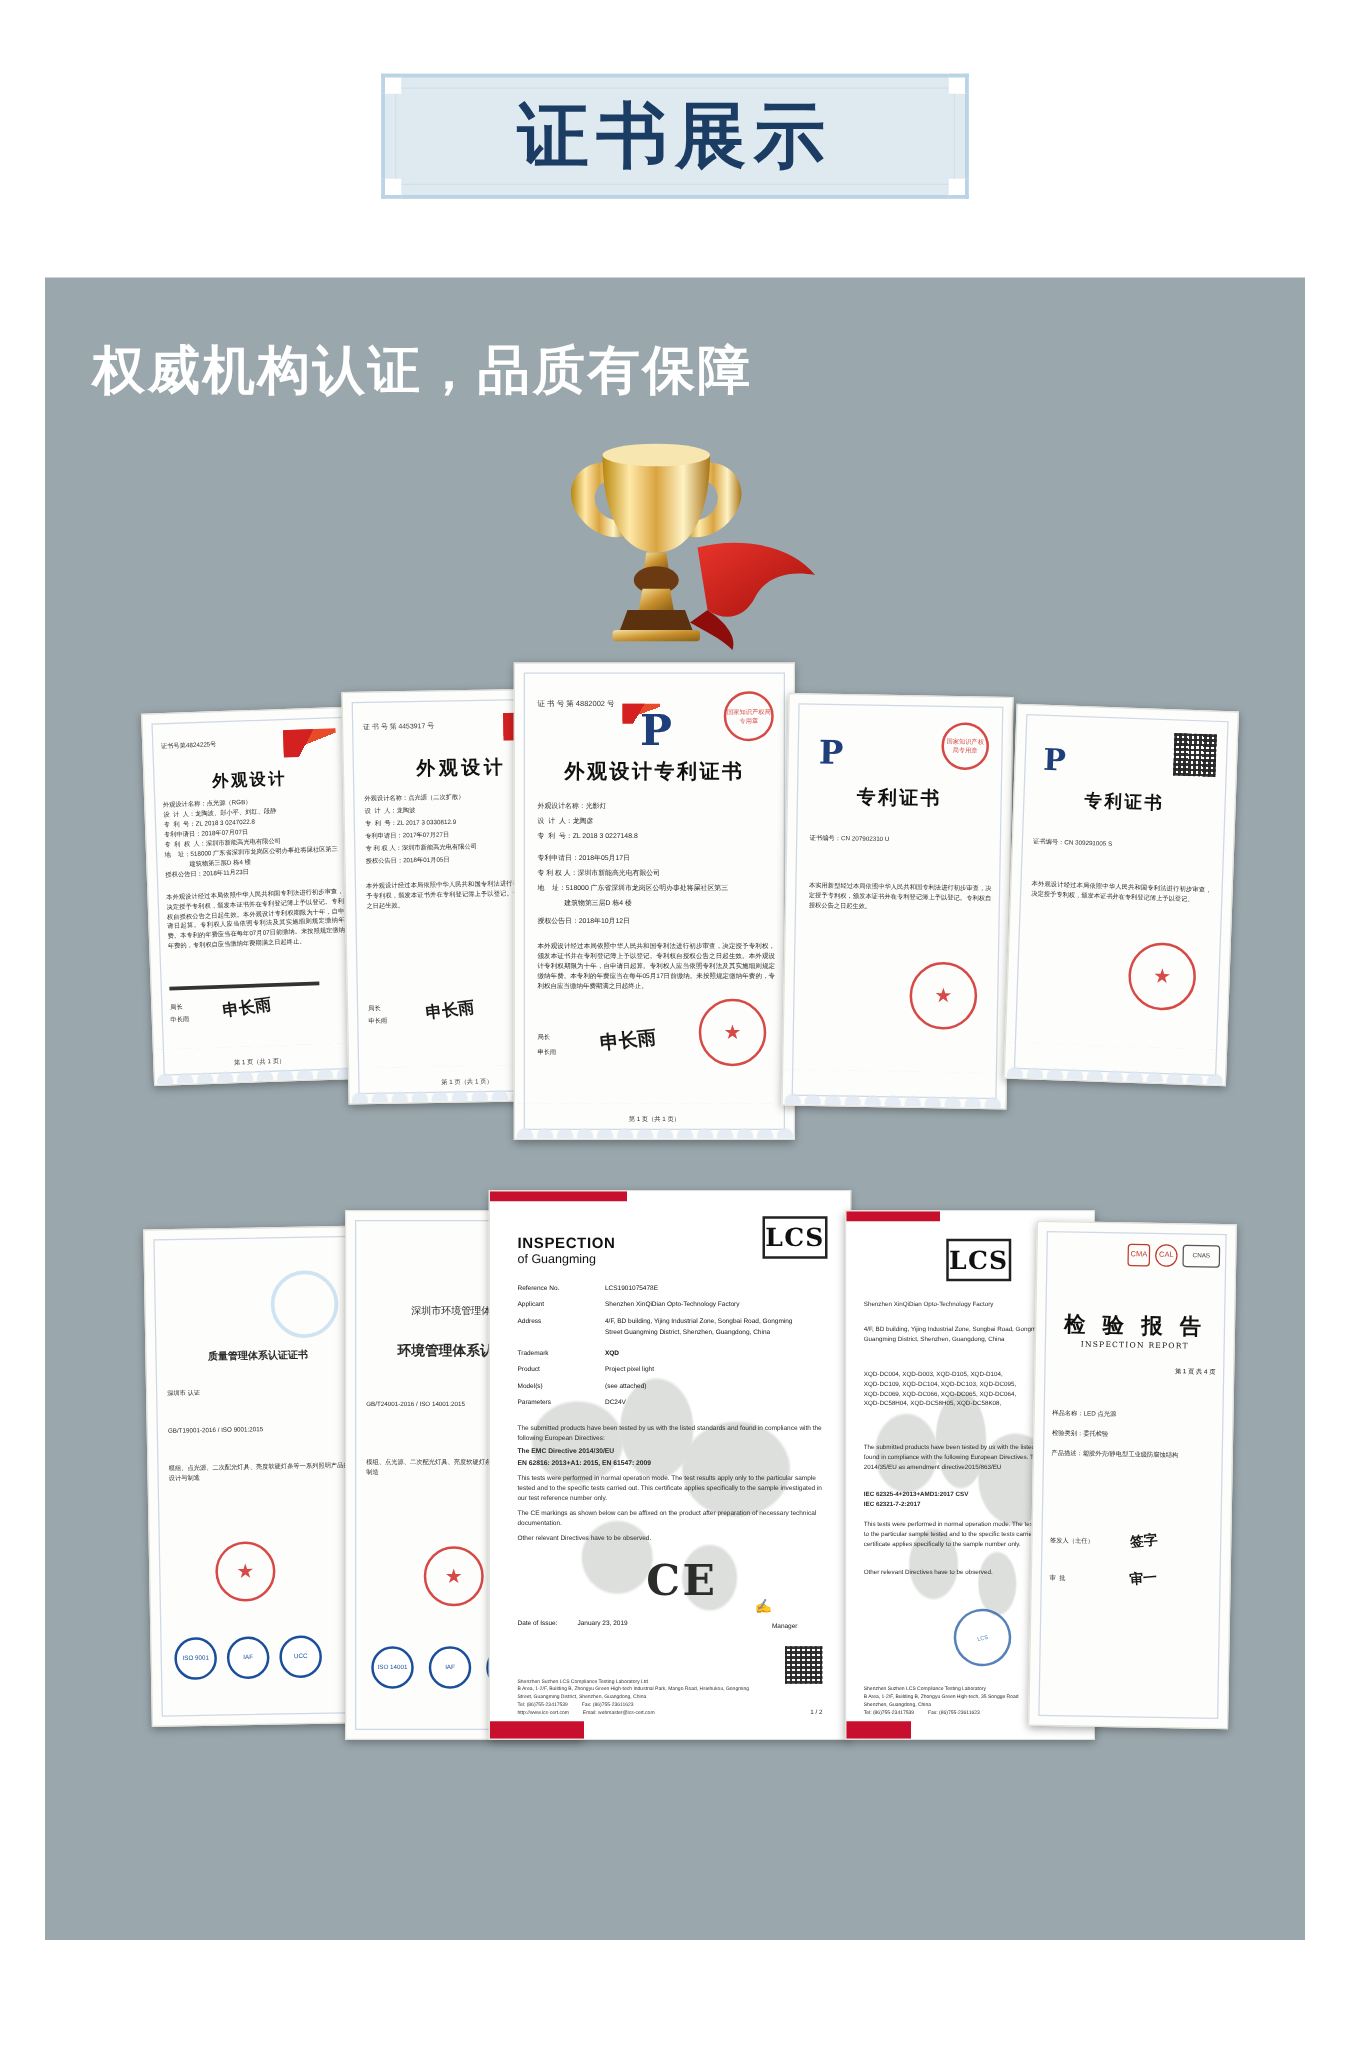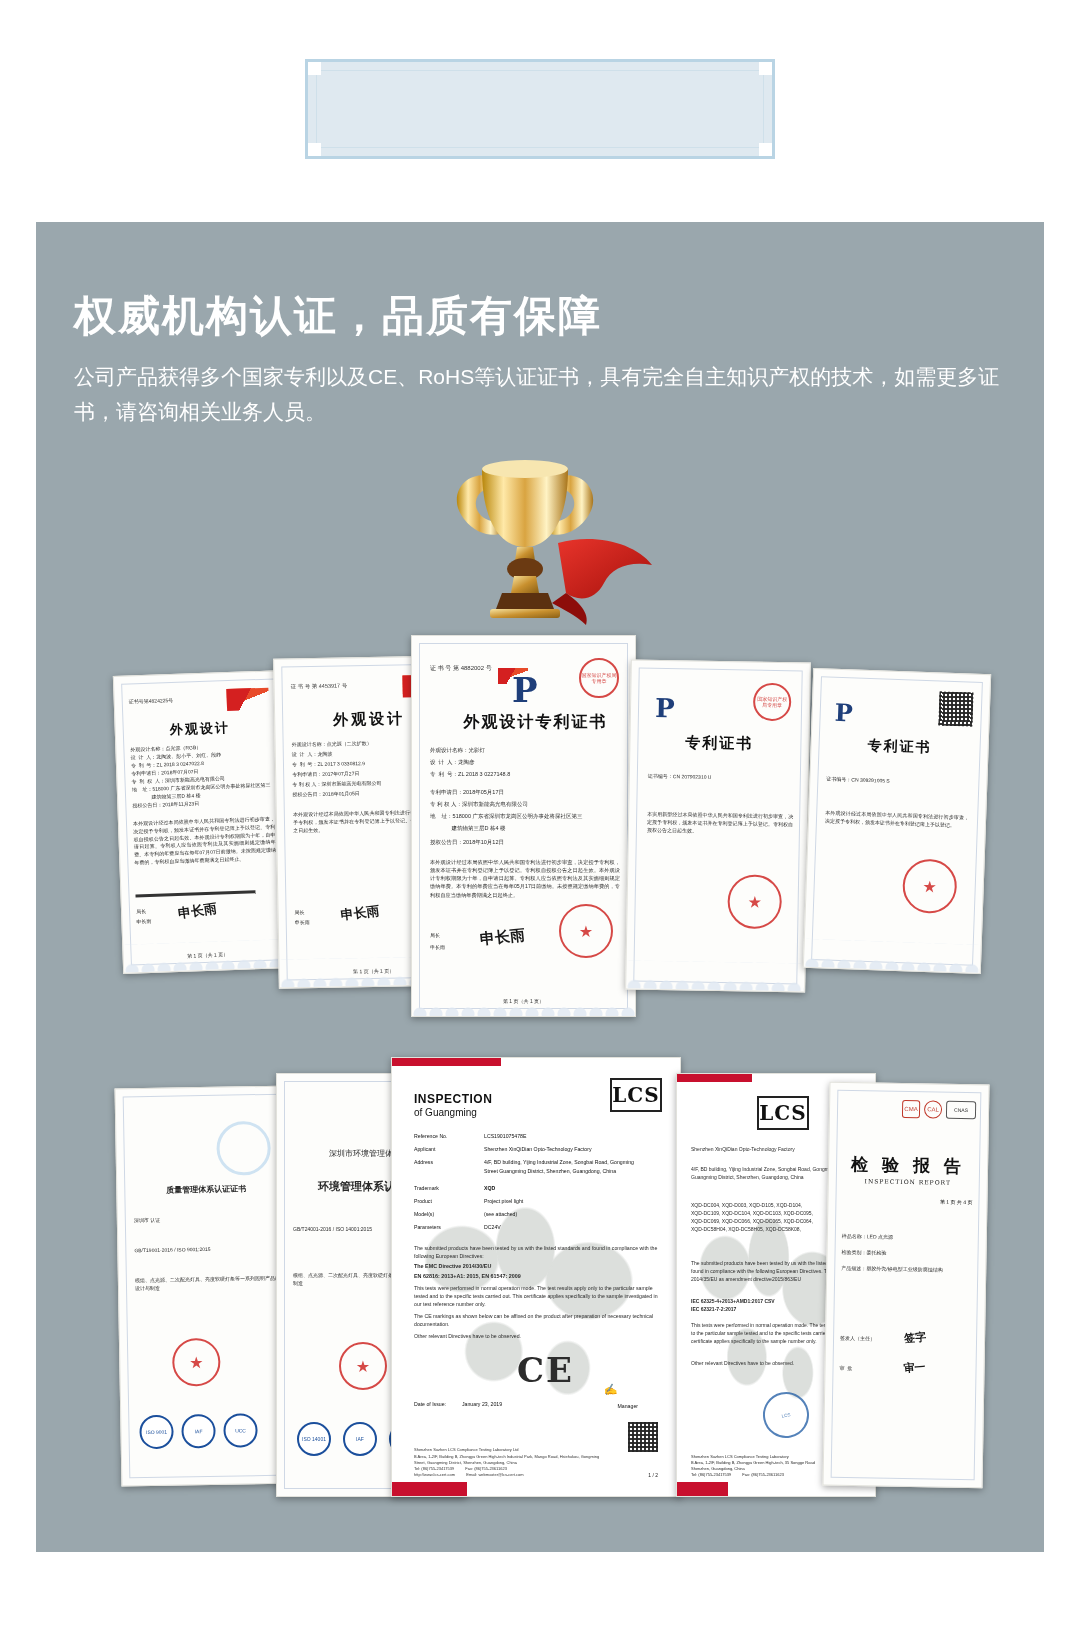--- a/index.html
+++ b/index.html
@@ -58,21 +58,21 @@
   }
 
   
   .panel {
     position: absolute;
     left: 36px;
     top: 222px;
     width: 1008px;
     height: 1330px;
     background: #9aa7ad;
-    padding: 52px 0 0 0;
+    padding: 32px 0 0 0;
   }
   .panel-heading {
     color: #ffffff;
     font-size: 42px;
     font-weight: bold;
     letter-spacing: 2px;
     margin: 14px 0 0 38px;
   }
   .panel-sub {
     color: #ffffff;
@@ -283,27 +283,27 @@
 </style>
 </head>
 <body>
 
 <div class="header">
   <div class="banner">
     <span class="corner c-tl"></span>
     <span class="corner c-tr"></span>
     <span class="corner c-bl"></span>
     <span class="corner c-br"></span>
+    <div class="banner-title">证书展示</div>
   </div>
 </div>
 
 <div class="panel">
 
   <div class="panel-heading">权威机构认证，品质有保障</div>
-  <div class="panel-sub">公司产品获得多个国家专利以及CE、RoHS等认证证书，具有完全自主知识产权的技术，如需更多证书，请咨询相关业务人员。</div>
 
   <div class="trophy-wrap">
     <svg class="trophy" width="300" height="190" viewBox="0 0 300 190">
       <defs>
         <linearGradient id="gold" x1="0" y1="0" x2="1" y2="0">
           <stop offset="0%" stop-color="#b8860b"></stop>
           <stop offset="25%" stop-color="#ffe9a8"></stop>
           <stop offset="50%" stop-color="#d9a441"></stop>
           <stop offset="75%" stop-color="#fff3c4"></stop>
           <stop offset="100%" stop-color="#a8741a"></stop>
@@ -379,21 +379,21 @@
       <div class="pagefoot">第 1 页（共 1 页）</div>
       <div class="wave"></div>
     </div>
 
     <div class="cert" style="left:375px; top:0px; width:225px; height:382px;">
       <div class="cert-inner"></div>
       <div class="logo-p" style="left:100px; top:34px;">P</div>
       <div class="red-fan" style="left:86px; top:32px; width:30px; height:16px;"></div>
       <div class="seal" style="right:16px; top:22px; width:40px; height:40px;">国家知识产权局专用章</div>
       <div class="cert-no" style="left:18px; top:28px;">证 书 号 第 4882002 号</div>
-      <div class="cert-title" style="top:76px; font-size:16px; letter-spacing:2px;margin-left:12px;">外观设计专利证书</div>
+      <div class="cert-title" style="top:76px; font-size:16px; letter-spacing:2px;">外观设计专利证书</div>
       <div class="cert-txt" style="left:18px; top:110px; width:190px; font-size:5.5px;">外观设计名称：光影灯</div>
       <div class="cert-txt" style="left:18px; top:122px; width:190px; font-size:5.5px;">设  计  人：龙陶彦</div>
       <div class="cert-txt" style="left:18px; top:134px; width:190px; font-size:5.5px;">专  利  号：ZL 2018 3 0227148.8</div>
       <div class="cert-txt" style="left:18px; top:152px; width:190px; font-size:5.5px;">专利申请日：2018年05月17日</div>
       <div class="cert-txt" style="left:18px; top:164px; width:190px; font-size:5.5px;">专 利 权 人：深圳市新能高光电有限公司</div>
       <div class="cert-txt" style="left:18px; top:176px; width:190px; font-size:5.5px;">地    址：518000 广东省深圳市龙岗区公明办事处将屎社区第三</div>
       <div class="cert-txt" style="left:18px; top:188px; width:190px; font-size:5.5px;">              建筑物第三层D 栋4 楼</div>
       <div class="cert-txt" style="left:18px; top:202px; width:190px; font-size:5.5px;">授权公告日：2018年10月12日</div>
       <div class="cert-txt" style="left:18px; top:222px; width:190px; text-align:justify; font-size:5.2px;">本外观设计经过本局依照中华人民共和国专利法进行初步审查，决定授予专利权，颁发本证书并在专利登记簿上予以登记。专利权自授权公告之日起生效。本外观设计专利权期限为十年，自申请日起算。专利权人应当依照专利法及其实施细则规定缴纳年费。本专利的年费应当在每年05月17日前缴纳。未按照规定缴纳年费的，专利权自应当缴纳年费期满之日起终止。</div>
       <div class="cert-txt" style="left:18px; top:296px;">局长</div>

